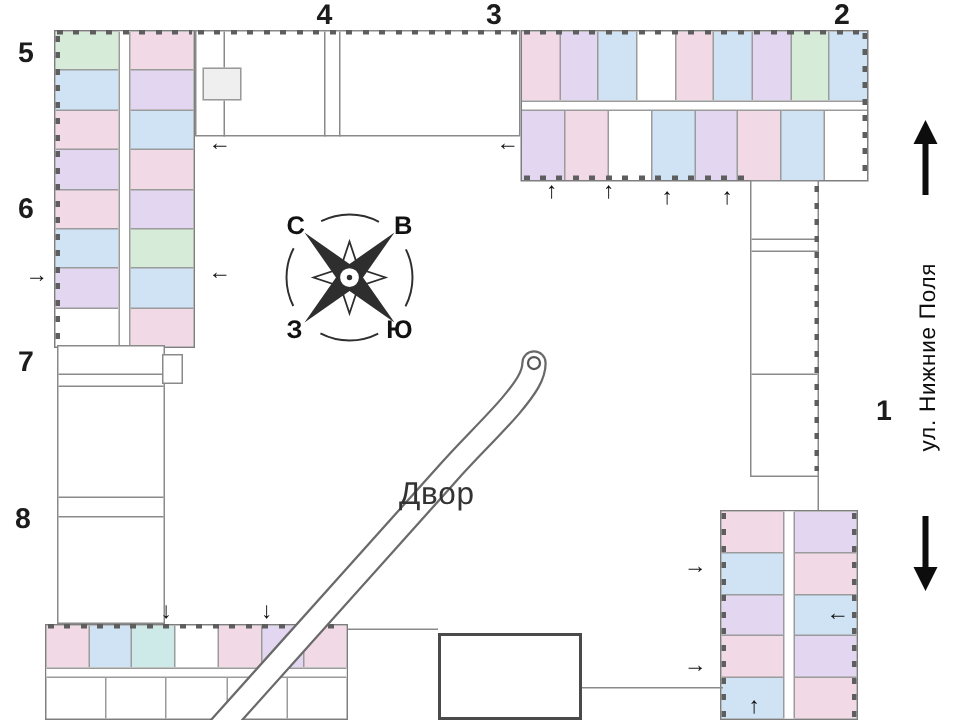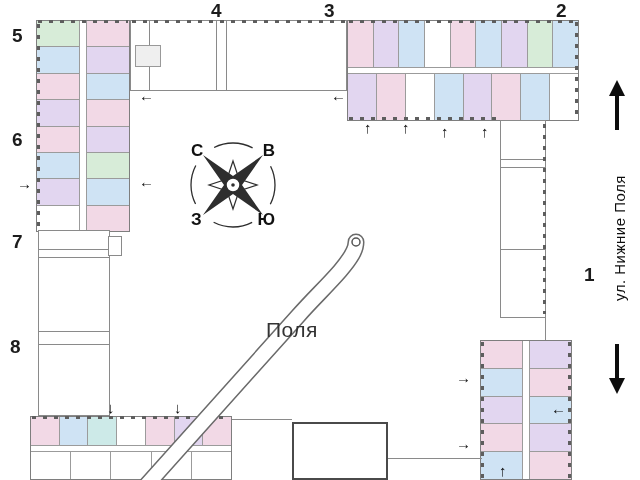--- a/index.html
+++ b/index.html
@@ -177,21 +177,21 @@
       <polygon points="30,-30 9,0 30,30 0,9 -30,30 -9,0 -30,-30 0,-9" fill="#2e2e2e"></polygon>
       <circle r="7" fill="#ffffff" stroke="#2e2e2e" stroke-width="1.5"></circle>
       <circle r="1.8" fill="#2e2e2e"></circle>
     </svg>
     <div class="cmp" style="left:13px;top:12px">С</div>
     <div class="cmp" style="right:13px;top:12px">В</div>
     <div class="cmp" style="left:13px;bottom:12px">З</div>
     <div class="cmp" style="right:13px;bottom:12px">Ю</div>
   </div>
 
-  <div class="yard">Поля</div>
+  <div class="yard">Двор</div>
 
   <div class="num" style="left:12px;top:26px">5</div>
   <div class="num" style="left:12px;top:130px">6</div>
   <div class="num" style="left:12px;top:232px">7</div>
   <div class="num" style="left:10px;top:337px">8</div>
   <div class="num" style="left:211px;top:1px">4</div>
   <div class="num" style="left:324px;top:1px">3</div>
   <div class="num" style="left:556px;top:1px">2</div>
   <div class="num" style="left:584px;top:265px">1</div>
 

